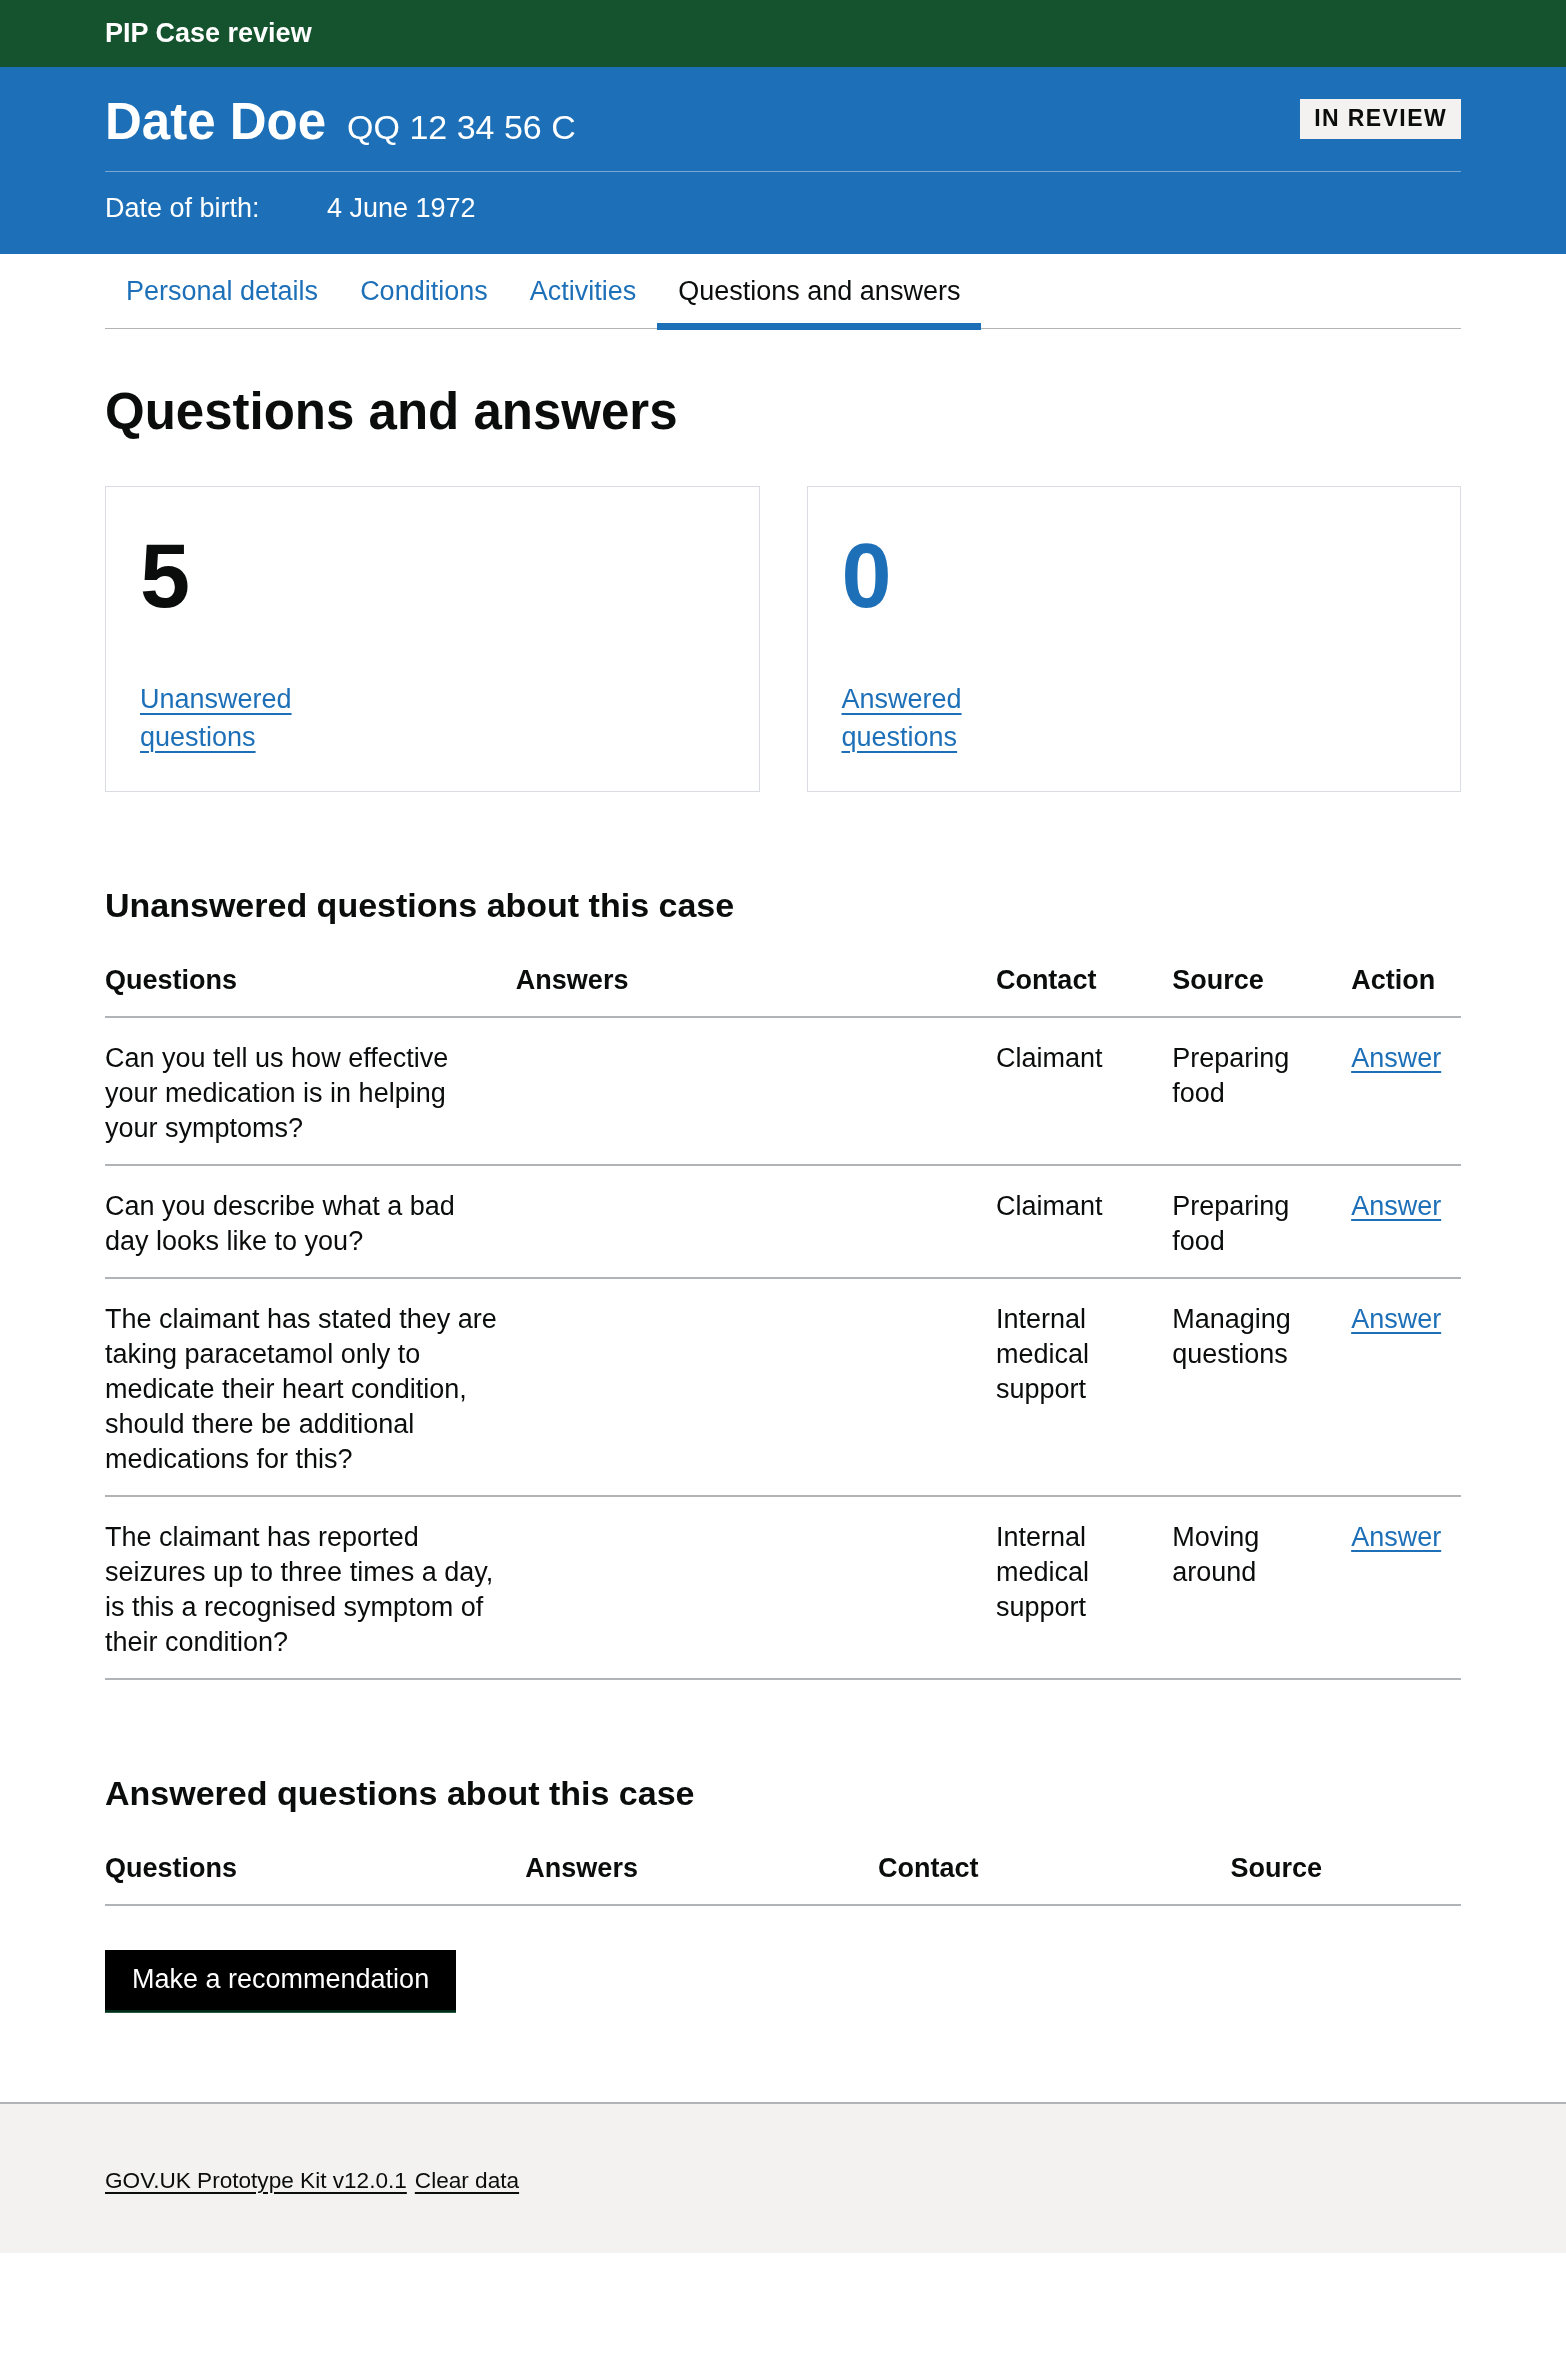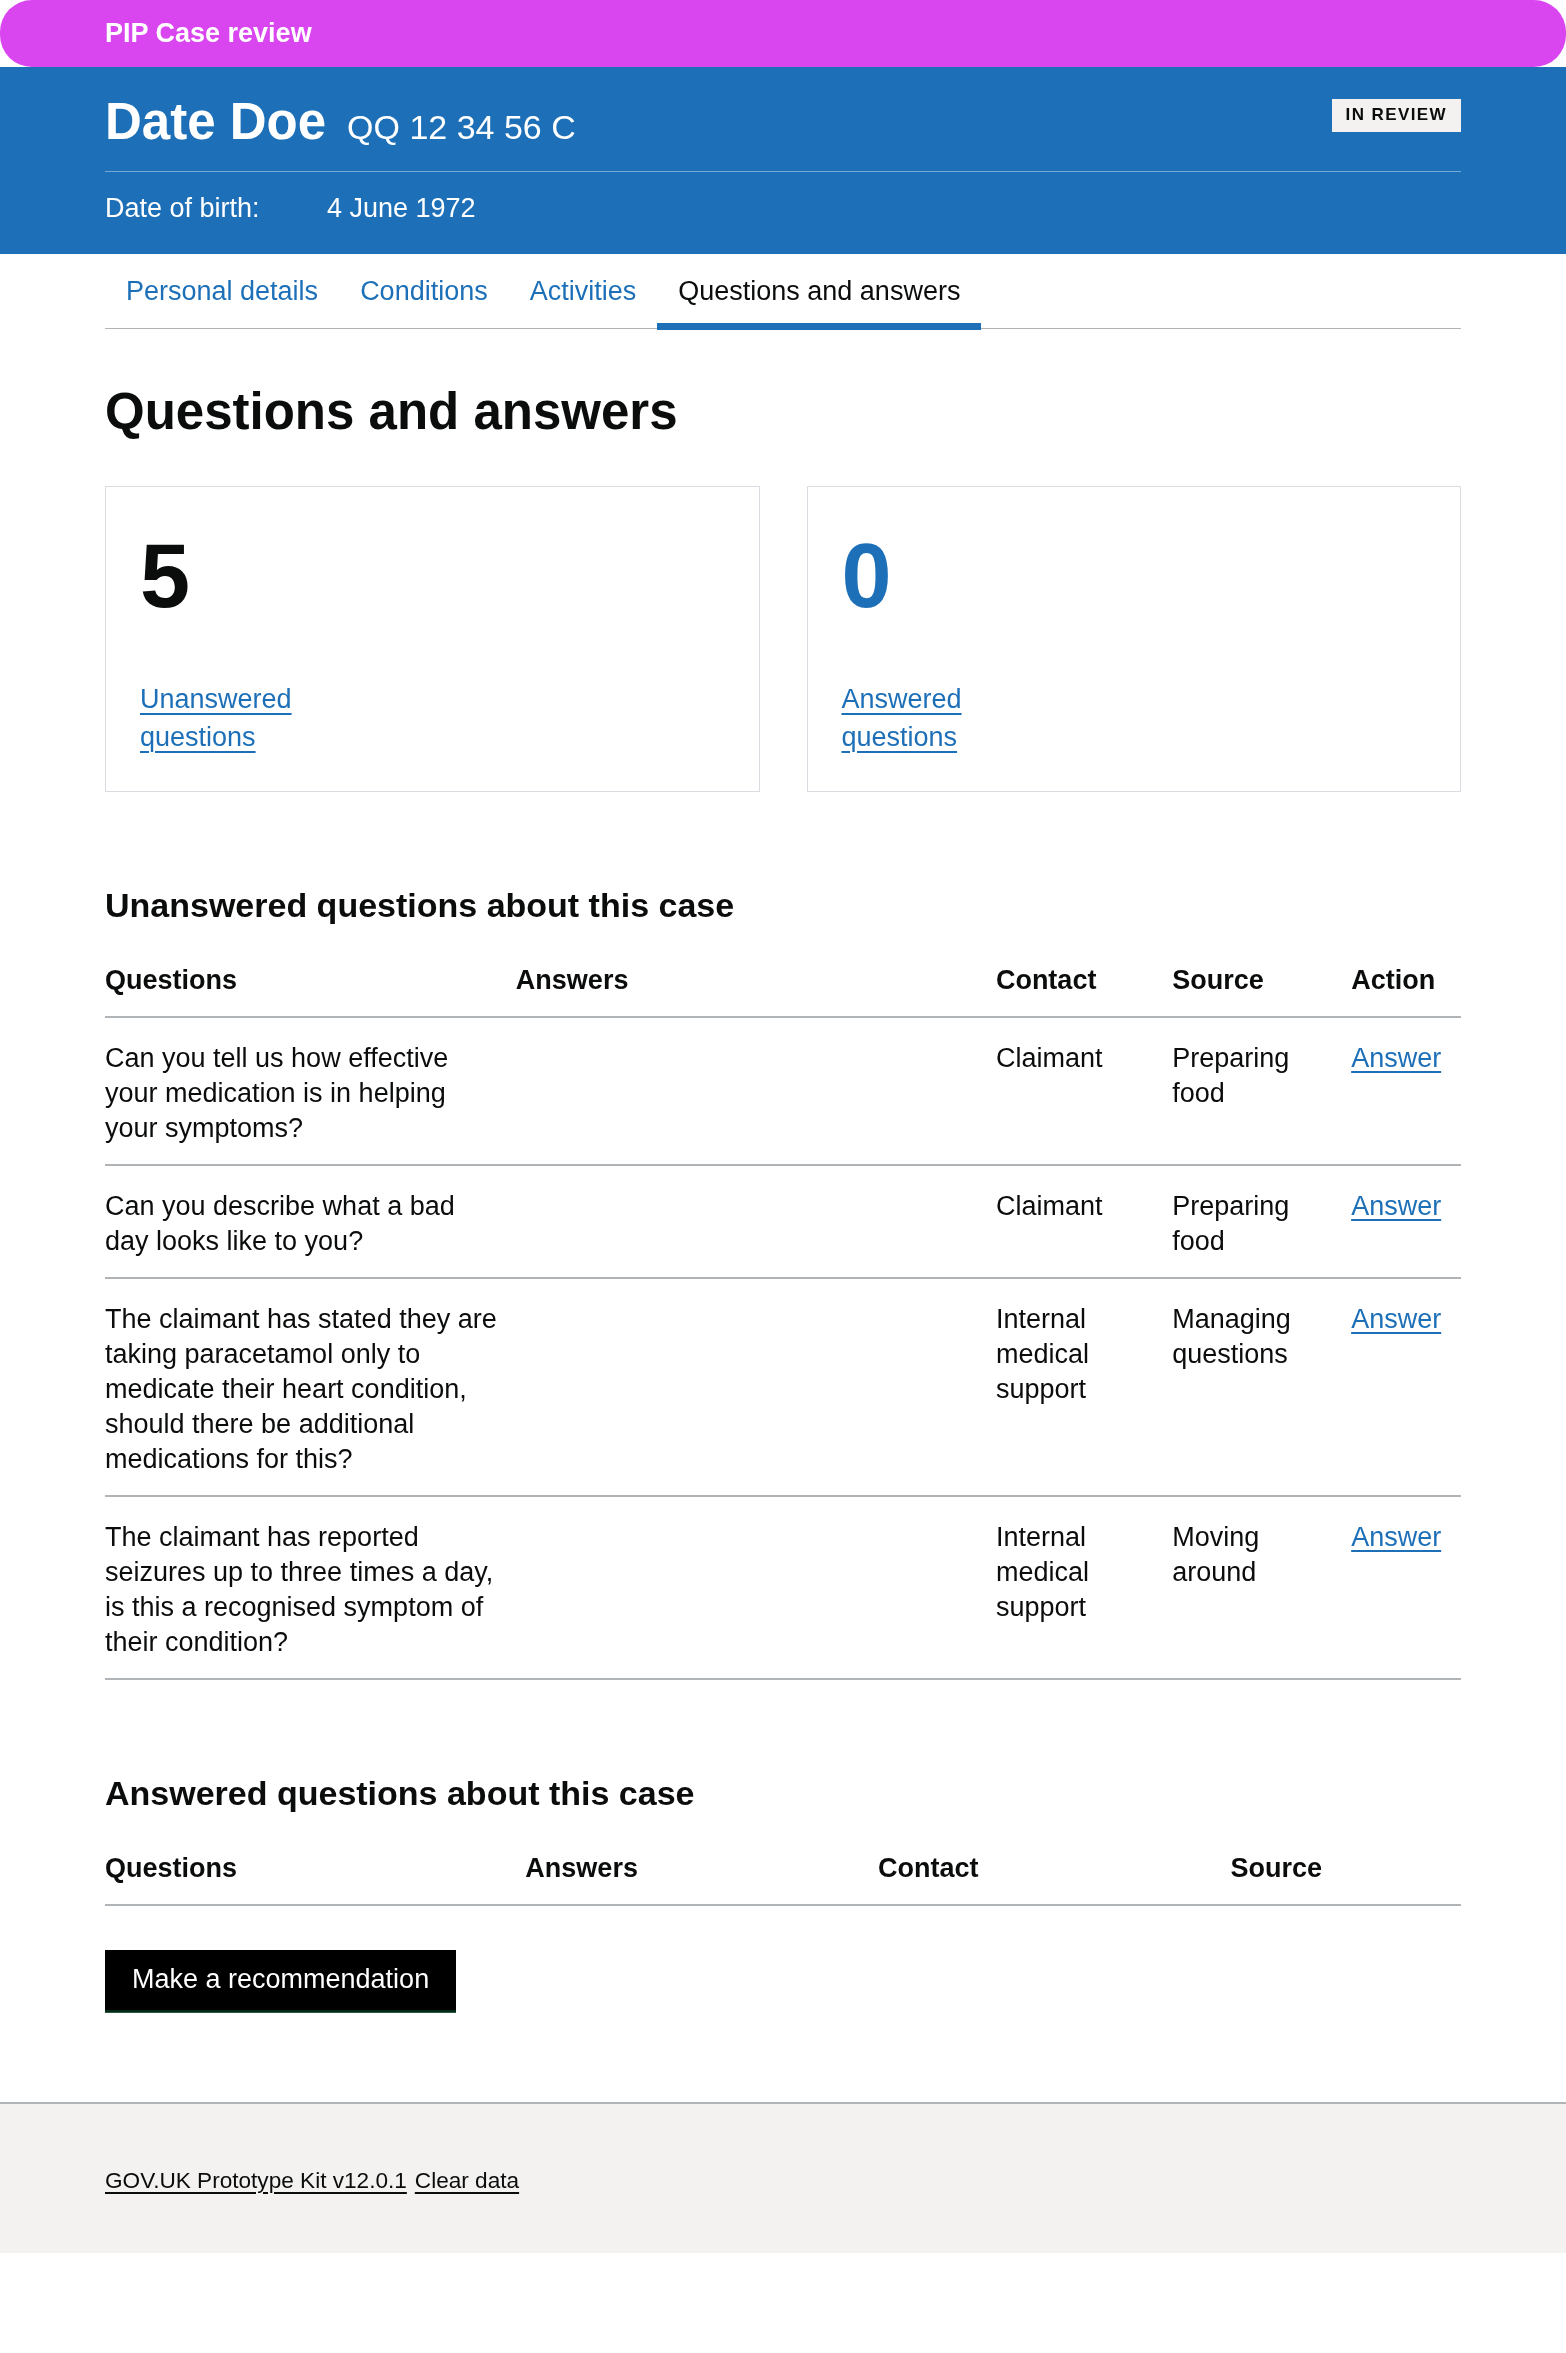--- a/index.html
+++ b/index.html
@@ -9,25 +9,24 @@
     width: 1566px;
     background: #ffffff;
     color: #0b0c0c;
     font-family: "Liberation Sans", sans-serif;
     -webkit-font-smoothing: antialiased;
   }
   .container { padding-left: 105px; padding-right: 105px; }
 
   
   .app-header {
-    background: #d946ef;
+    background: #14532d;
     height: 67px;
     display: flex;
     align-items: center;
-    border-radius: 32px;
   }
   .service-name {
     color: #ffffff;
     font-size: 27px;
     font-weight: 700;
   }
 
   
   .case-banner {
     background: #1d70b8;
@@ -35,21 +34,21 @@
     padding-top: 28px;
     padding-bottom: 28px;
   }
   .banner-top { display: flex; align-items: flex-start; }
   .name-wrap { flex: 1; display: flex; align-items: baseline; gap: 21px; }
   .case-name { font-size: 51px; font-weight: 700; line-height: 1.05; margin: 0; }
   .case-nino { font-size: 34px; font-weight: 400; }
   .status-badge {
     background: #f3f2f1;
     color: #0b0c0c;
-    font-size: 17px;
+    font-size: 23px;
     font-weight: 700;
     letter-spacing: 1.4px;
     padding: 5.7px 14px 7px 14px;
     margin-top: 4.2px;
     white-space: nowrap;
   }
   .banner-divider {
     border: 0;
     border-top: 1.4px solid rgba(255,255,255,0.4);
     margin: 22.6px 0 18.4px 0;

